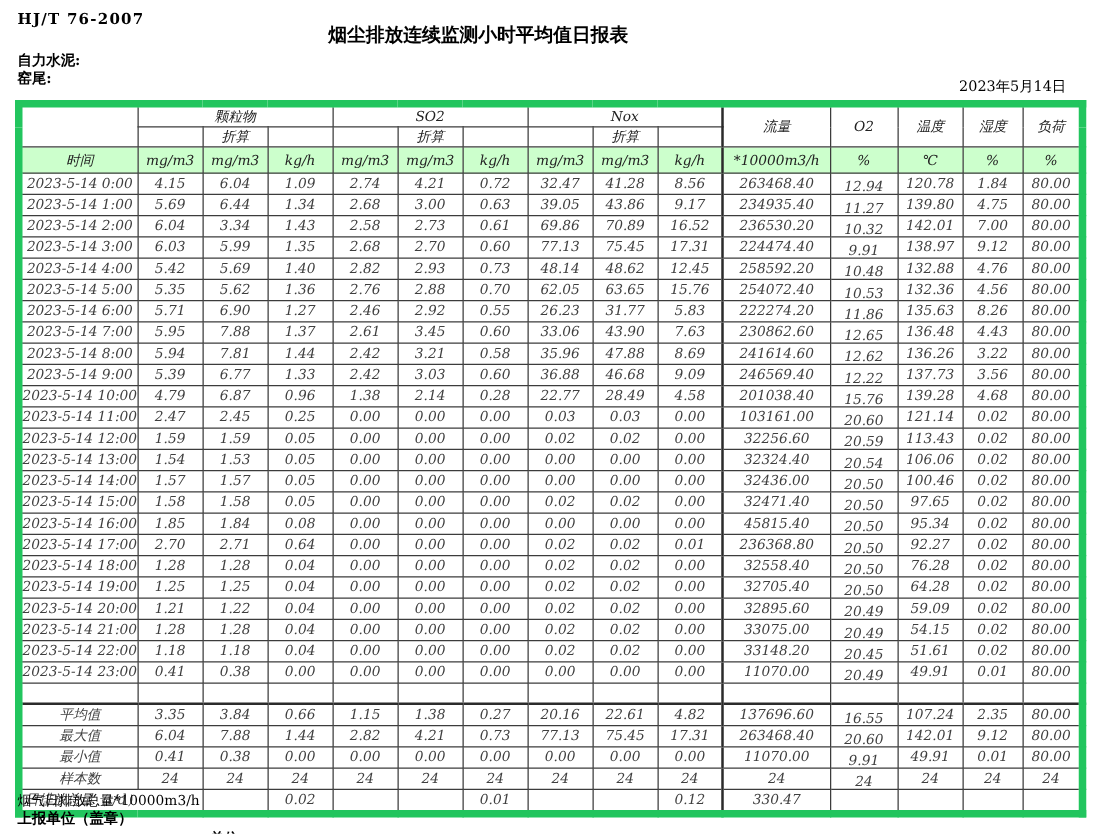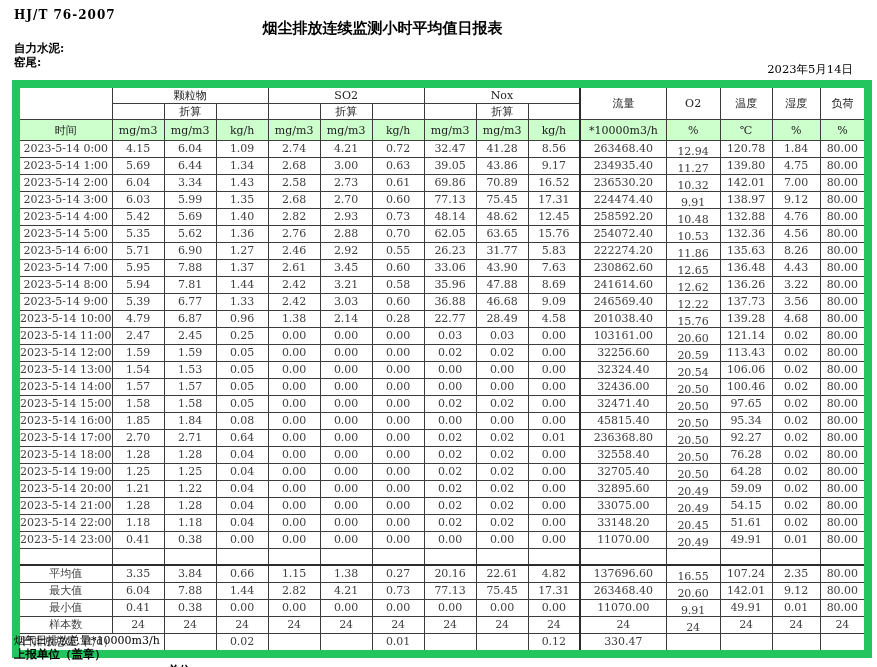--- a/index.html
+++ b/index.html
@@ -9,21 +9,21 @@
     --green:#ccffcc;
   }
   .abs{position:absolute;}
   .std{top:8px;left:14px;font-size:12px;font-weight:bold;letter-spacing:1px;}
   .title{top:19px;left:0;width:765px;text-align:center;font-size:15px;font-weight:bold;}
   .company{top:41px;left:14px;font-size:11.5px;font-weight:bold;}
   .site{top:55px;left:14px;font-size:11.5px;font-weight:bold;}
   .date{top:62px;left:12px;width:841px;text-align:right;font-size:11.5px;}
   table{
     position:absolute;top:80px;left:12px;border-collapse:collapse;table-layout:fixed;
-    font-size:11px;border:8px solid #22c55e;
+    font-size:11px;border:6px solid #22c55e;font-style:italic;
   }
   th,td{
     border:1px solid #3c3c3c;padding:0;text-align:center;font-weight:normal;
     white-space:nowrap;overflow:visible;color:#3f3f3f;
   }
   thead th{color:#222;}
   thead tr.r1 th{height:13px;}
   thead tr.r2 th{height:15px;margin-left:48px;}
   thead tr.r3 th{height:20px;background:var(--green);}
   tbody td{height:16px;line-height:16px;}

